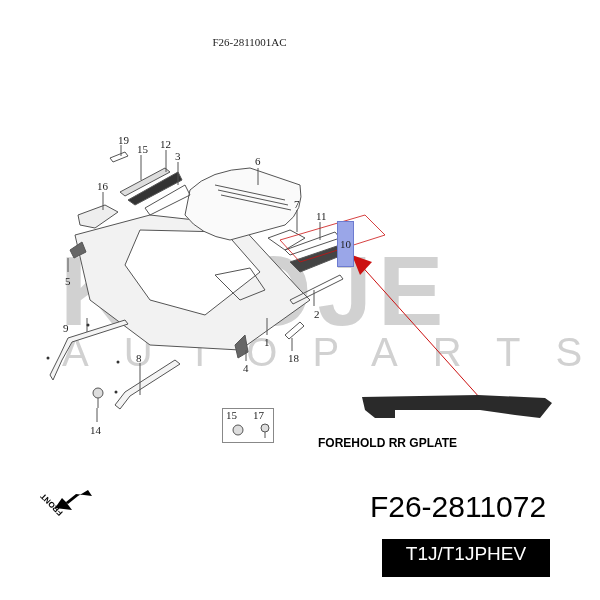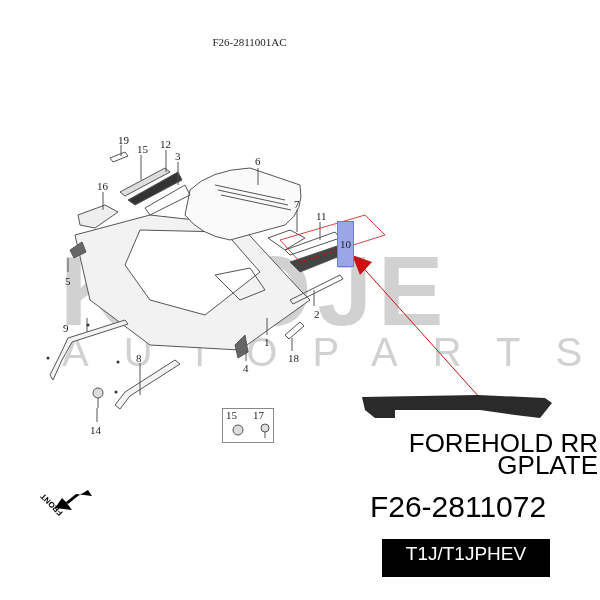--- a/index.html
+++ b/index.html
@@ -3,21 +3,21 @@
 <meta charset="utf-8">
 <style>
   html,body{margin:0;padding:0;background:#fff;}
   body{width:600px;height:600px;position:relative;overflow:hidden;font-family:"Liberation Sans",sans-serif;}
   .abs{position:absolute;}
   .code-title{left:0;width:499px;top:36px;text-align:center;font-family:"Liberation Serif",serif;font-size:11px;color:#222;}
   .wm-big{left:60px;top:235px;font-family:"Liberation Sans",sans-serif;font-weight:bold;font-size:98px;color:#c9c9c9;letter-spacing:6px;opacity:.85;}
   .wm-small{left:62px;top:330px;font-family:"Liberation Sans",sans-serif;font-size:40px;color:#c9c9c9;letter-spacing:35px;opacity:.85;}
   .callout{font-family:"Liberation Serif",serif;font-size:11px;color:#222;}
   .hl{background:#9aa6e8;border:1px solid #6d7bd0;padding:16px 2px;}
-  .part-name{left:318px;width:280px;top:432px;text-align:right;font-weight:normal;font-size:26px;line-height:22px;color:#000;}
+  .part-name{left:318px;width:280px;top:432px;text-align:left;font-weight:bold;font-size:12px;line-height:22px;color:#000;}
   .part-no{left:318px;width:280px;top:490px;text-align:center;font-size:30px;color:#000;}
   .model{left:382px;top:539px;width:168px;height:38px;background:#000;color:#fff;font-size:19px;text-align:center;line-height:29px;}
   .front{left:38px;top:500px;font-size:8px;font-weight:bold;transform:rotate(225deg);}
   .fastener-box{left:222px;top:408px;width:50px;height:33px;border:1px solid #888;}
   svg{position:absolute;left:0;top:0;}
 </style>
 </head>
 <body>
 
 <div class="abs code-title">F26-2811001AC</div>

